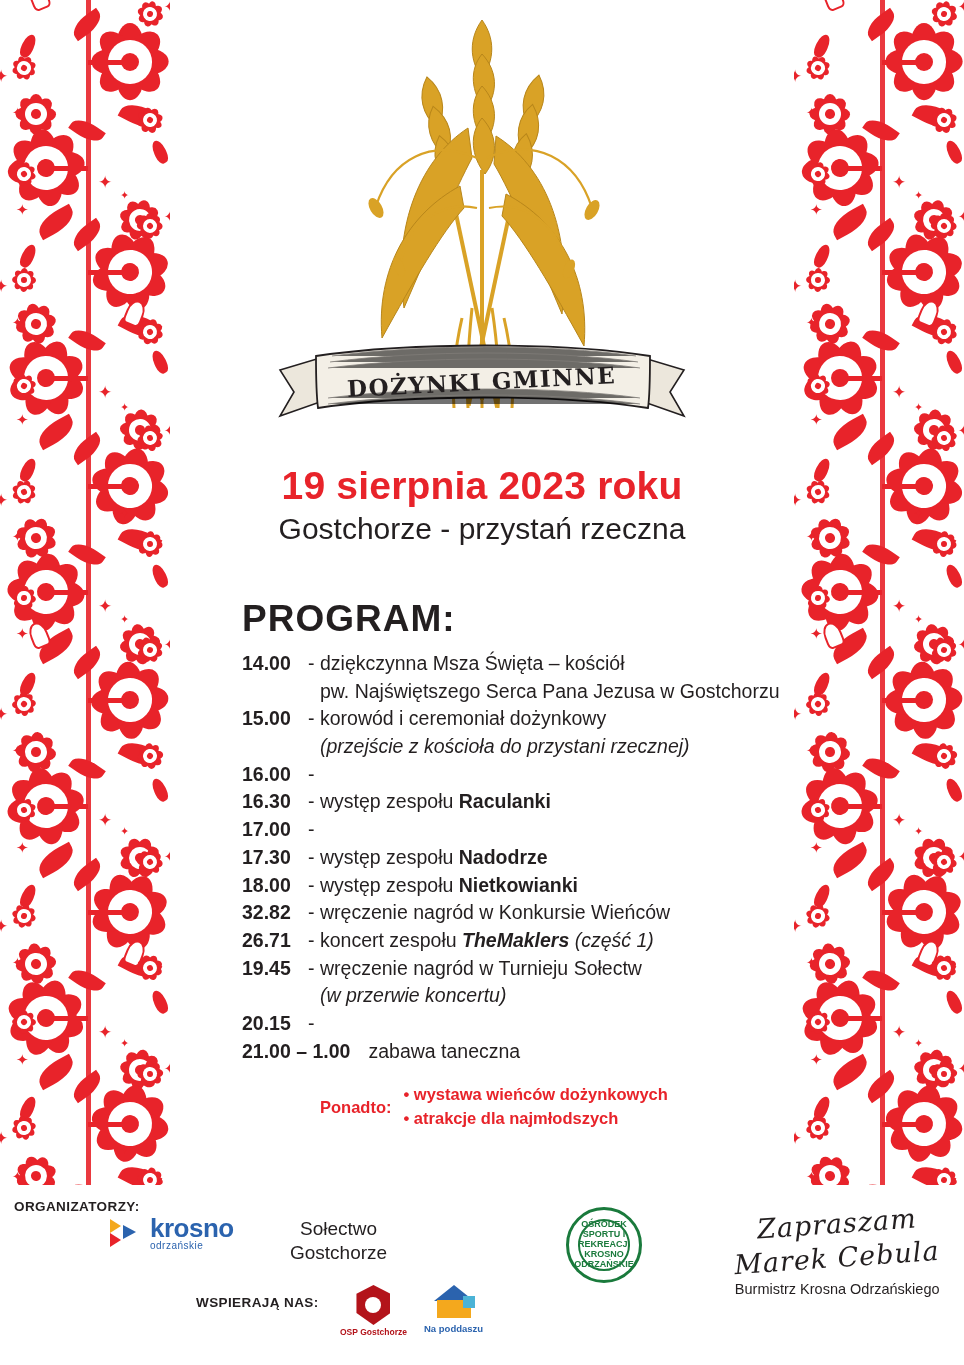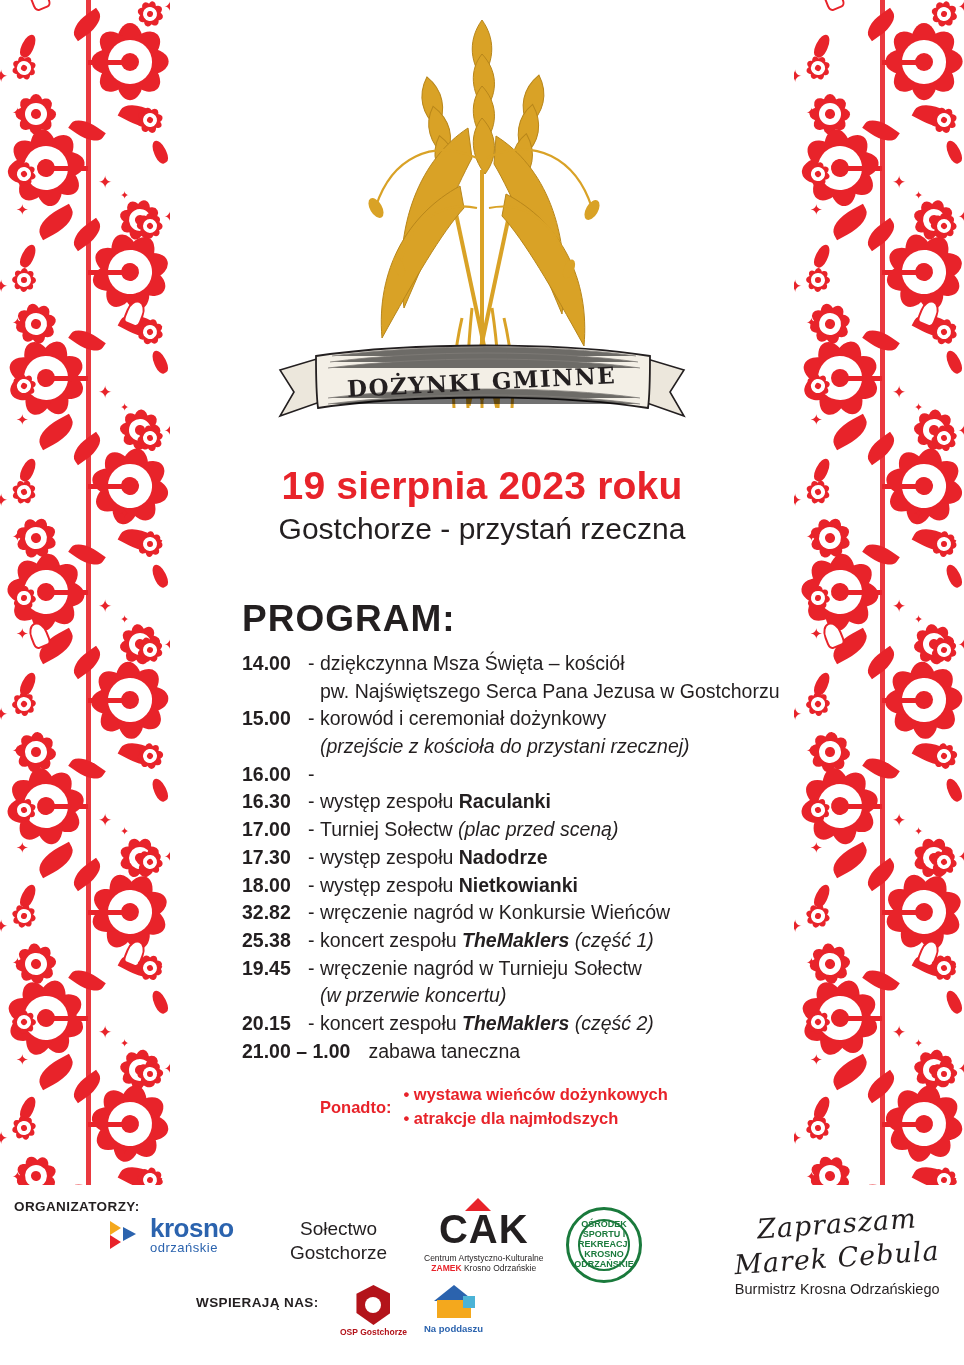--- a/index.html
+++ b/index.html
@@ -73,21 +73,21 @@
   .sup-label { position:absolute; left:196px; top:110px; font-size:13.5px; font-weight:bold; color:#231f20; letter-spacing:0.4px; }
 
   .logo-krosno { position:absolute; left:110px; top:30px; display:flex; align-items:center; }
   .krosno-mark { width:34px; height:30px; margin-right:6px; position:relative; }
   .km1,.km2,.km3 { position:absolute; width:0; height:0; border-top:7px solid transparent; border-bottom:7px solid transparent; }
   .km1 { border-left:11px solid #f4a81d; left:0; top:1px; }
   .km2 { border-left:11px solid #e8232a; left:0; top:15px; }
   .km3 { border-left:13px solid #2b63ae; left:13px; top:7px; }
   .krosno-txt { line-height:1.0; }
   .krosno-txt .t1 { font-size:26px; font-weight:bold; color:#2b63ae; letter-spacing:-0.5px; }
-  .krosno-txt .t2 { font-size:13px; color:#2b63ae; letter-spacing:0.5px; }
+  .krosno-txt .t2 { font-size:10px; color:#2b63ae; letter-spacing:0.5px; }
 
   .logo-sol { position:absolute; left:290px; top:32px; text-align:center; font-size:19px; color:#231f20; line-height:1.25; }
 
   .logo-cak { position:absolute; left:424px; top:22px; text-align:center; }
   .cak-main { font-size:40px; font-weight:bold; color:#231f20; letter-spacing:1px; position:relative; display:inline-block; }
   .cak-roof { position:absolute; width:0; height:0; border-left:13px solid transparent; border-right:13px solid transparent; border-bottom:13px solid #e8232a; left:26px; top:-9px; }
   .cak-sub { font-size:8.5px; color:#231f20; margin-top:1px; }
   .cak-sub2 { font-size:8.5px; color:#231f20; }
   .cak-sub2 b { color:#e8232a; }
 
@@ -1657,52 +1657,50 @@
         <span class="pdash">-</span>
       </div>
       <div class="prow">
         <span class="ptime">16.30</span>
         <span class="pdash">-</span>
         <span class="ptext">występ zespołu <b>Raculanki</b></span>
       </div>
       <div class="prow">
         <span class="ptime">17.00</span>
         <span class="pdash">-</span>
-        <span class="ptext">Turniej Sołectw <i>(plac przed sceną)</i></span>
       </div>
       <div class="prow">
         <span class="ptime">17.30</span>
         <span class="pdash">-</span>
         <span class="ptext">występ zespołu <b>Nadodrze</b></span>
       </div>
       <div class="prow">
         <span class="ptime">18.00</span>
         <span class="pdash">-</span>
         <span class="ptext">występ zespołu <b>Nietkowianki</b></span>
       </div>
       <div class="prow">
         <span class="ptime">32.82</span>
         <span class="pdash">-</span>
         <span class="ptext">wręczenie nagród w Konkursie Wieńców</span>
       </div>
       <div class="prow">
-        <span class="ptime">25.38</span>
+        <span class="ptime">26.71</span>
         <span class="pdash">-</span>
         <span class="ptext">koncert zespołu <b><i>TheMaklers</i></b> <i>(część 1)</i></span>
       </div>
       <div class="prow">
         <span class="ptime">19.45</span>
         <span class="pdash">-</span>
         <span class="ptext">wręczenie nagród w Turnieju Sołectw</span>
       </div>
       <div class="pcont"><i>(w przerwie koncertu)</i></div>
       <div class="prow">
         <span class="ptime">20.15</span>
         <span class="pdash">-</span>
-        <span class="ptext">koncert zespołu <b><i>TheMaklers</i></b> <i>(część 2)</i></span>
       </div>
       <div class="prow">
         <span class="ptime" style="flex: 0 0 auto; width: auto; margin-right: 6px;">21.00 – 1.00</span>
         <span class="pdash"></span>
         <span class="ptext">zabawa taneczna</span>
       </div>
     </div>
 
   <div class="extras">
     <div class="extras-label">Ponadto:</div>
@@ -1727,30 +1725,20 @@
       <div class="t1">krosno</div>
       <div class="t2">odrzańskie</div>
     </div>
   </div>
 
   <div class="logo-sol">
     <div>Sołectwo</div>
     <div>Gostchorze</div>
   </div>
 
-  <div class="logo-cak">
-    <div class="cak-main">
-      <span class="cak-roof"></span>
-      <span>CAK</span>
-    </div>
-    <div class="cak-sub">Centrum Artystyczno-Kulturalne</div>
-    <div class="cak-sub2">
-      <b>ZAMEK</b><span> Krosno Odrzańskie</span>
-    </div>
-  </div>
 
   <div class="logo-osir">
     <div class="osir-inner">OŚRODEK SPORTU I REKREACJI KROSNO ODRZAŃSKIE</div>
   </div>
 
   <div class="logo-osp">
     <div class="osp-badge"></div>
     <div class="osp-txt">OSP Gostchorze</div>
   </div>
 

